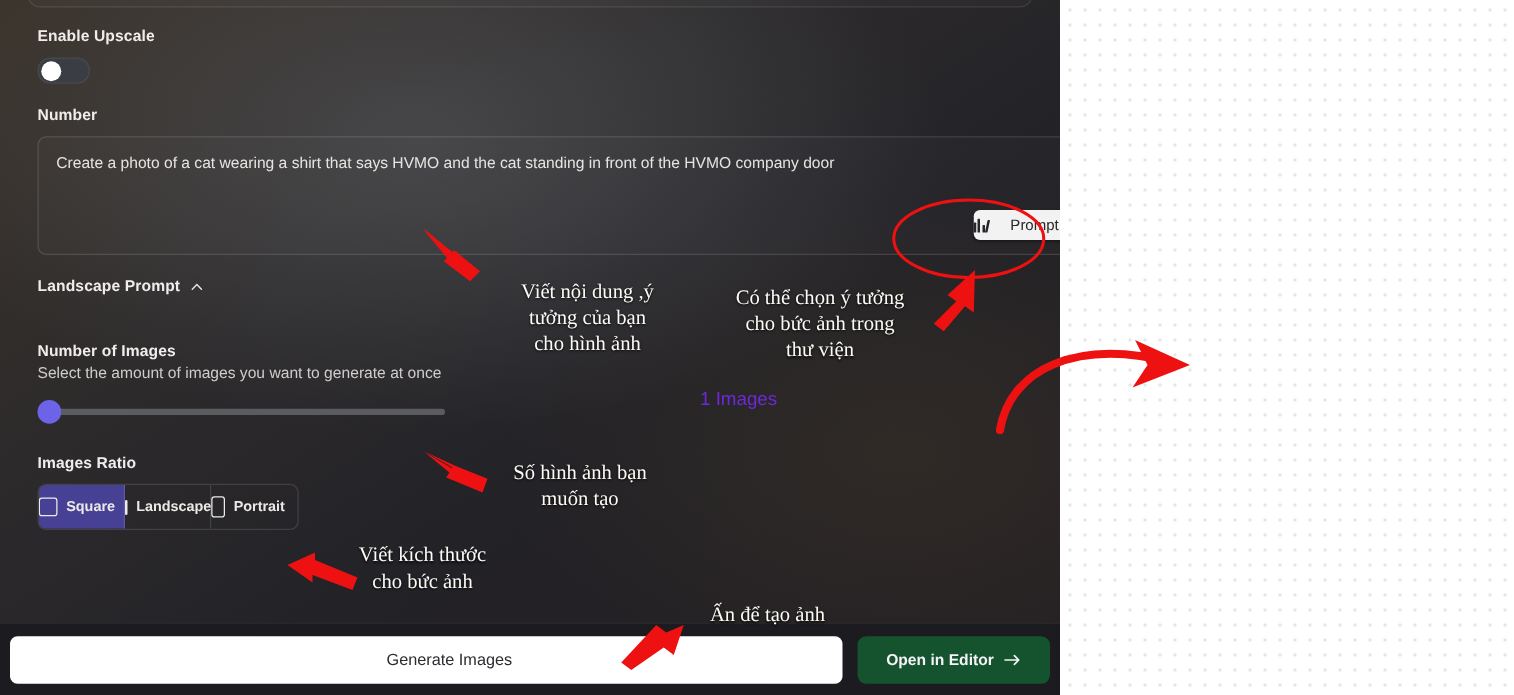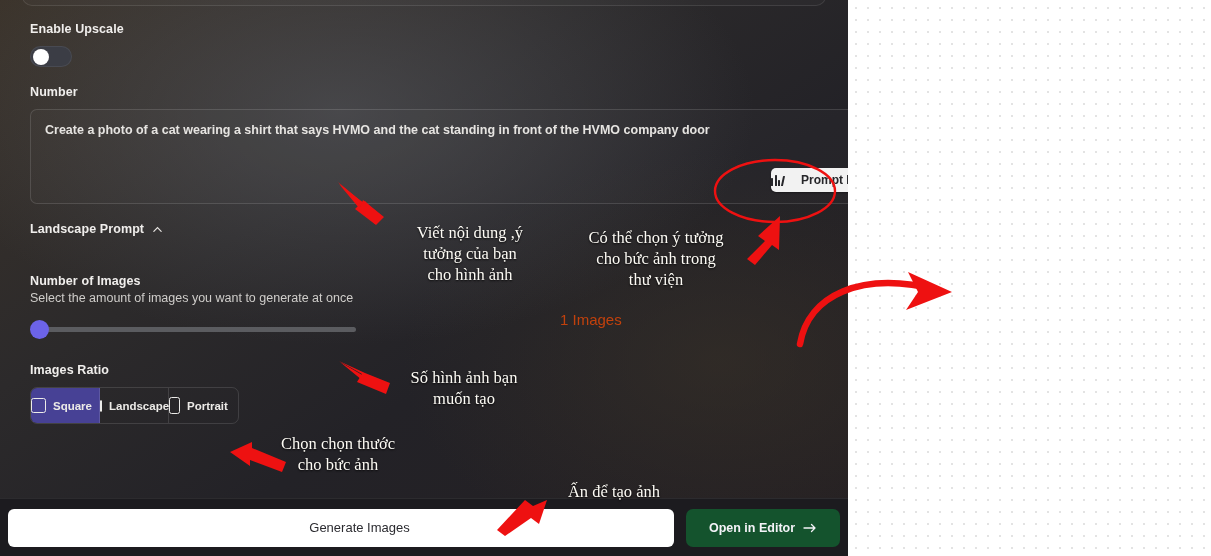--- a/index.html
+++ b/index.html
@@ -60,21 +60,20 @@
   }
 
   
   .prompt-box {
     margin-top: 2px;
     width: 868px; height: 95px;
     border: 1px solid rgba(255,255,255,0.13);
     border-radius: 7px;
     background: rgba(255,255,255,0.015);
     position: relative;
-    font-weight: bold;
   }
   .prompt-text {
     position: absolute; left: 14px; top: 12px; right: 14px;
     color: #e6e4e1; font-size: 12.5px; line-height: 1.35;
   }
   .prompt-lib-btn {
     position: absolute; right: 10px; bottom: 11px;
     display: flex; align-items: center; gap: 17px;
     background: #f2f2f2; color: #26262a;
     border-radius: 5px; padding: 5px 0;
@@ -241,21 +240,21 @@
       </div>
       <div class="editor-btn">
         <span>Open in Editor</span>
         <svg width="14" height="12" viewBox="0 0 14 12">
           <path d="M1 6 H12 M8.5 2.5 L12 6 L8.5 9.5" stroke="#f4f3f8" stroke-width="1.3" fill="none" stroke-linecap="round" stroke-linejoin="round"></path>
         </svg>
       </div>
     </div>
   </div>
 
-  <div class="anno" style="left:560px; top:310px; font-family:'Liberation Sans',sans-serif; font-size:15px; color:#c2410c; text-shadow:none;">1 Images</div>
+  <div class="anno" style="left:560px; top:310px; font-family:'Liberation Sans',sans-serif; font-size:15px; color:#6d28d9; text-shadow:none;">1 Images</div>
 
   <svg class="oval-hl" style="left:712px; top:157px; width:126px; height:68px;" viewBox="0 0 126 68">
     <ellipse cx="63" cy="34" rx="60" ry="31" fill="none" stroke="#ee1111" stroke-width="2.4"></ellipse>
   </svg>
 
   <svg class="anno-arrow" style="left:335px; top:178px; width:66px; height:52px;" viewBox="0 0 66 52">
     <path d="M4 6 L30 26 L23 30 L40 46 L46 40 L30 23 L24 30 Z" fill="#ee1111"></path>
     <path d="M3 4 L27 24 L20 31 L41 47 L49 39 L28 22 L25 29 Z" fill="#ee1111"></path>
   </svg>
 
@@ -282,17 +281,17 @@
   </svg>
 
   <div class="anno" style="left:392px; top:222px; width:156px;">Viết nội dung ,ý
 tưởng của bạn
 cho hình ảnh</div>
   <div class="anno" style="left:566px; top:227px; width:180px;">Có thể chọn ý tưởng
 cho bức ảnh trong
 thư viện</div>
   <div class="anno" style="left:384px; top:367px; width:160px;">Số hình ảnh bạn
 muốn tạo</div>
-  <div class="anno" style="left:258px; top:433px; width:160px;">Chọn chọn thước
+  <div class="anno" style="left:258px; top:433px; width:160px;">Viết kích thước
 cho bức ảnh</div>
   <div class="anno" style="left:544px; top:481px; width:140px;">Ấn để tạo ảnh</div>
 
 </div>
 
 </body></html>

